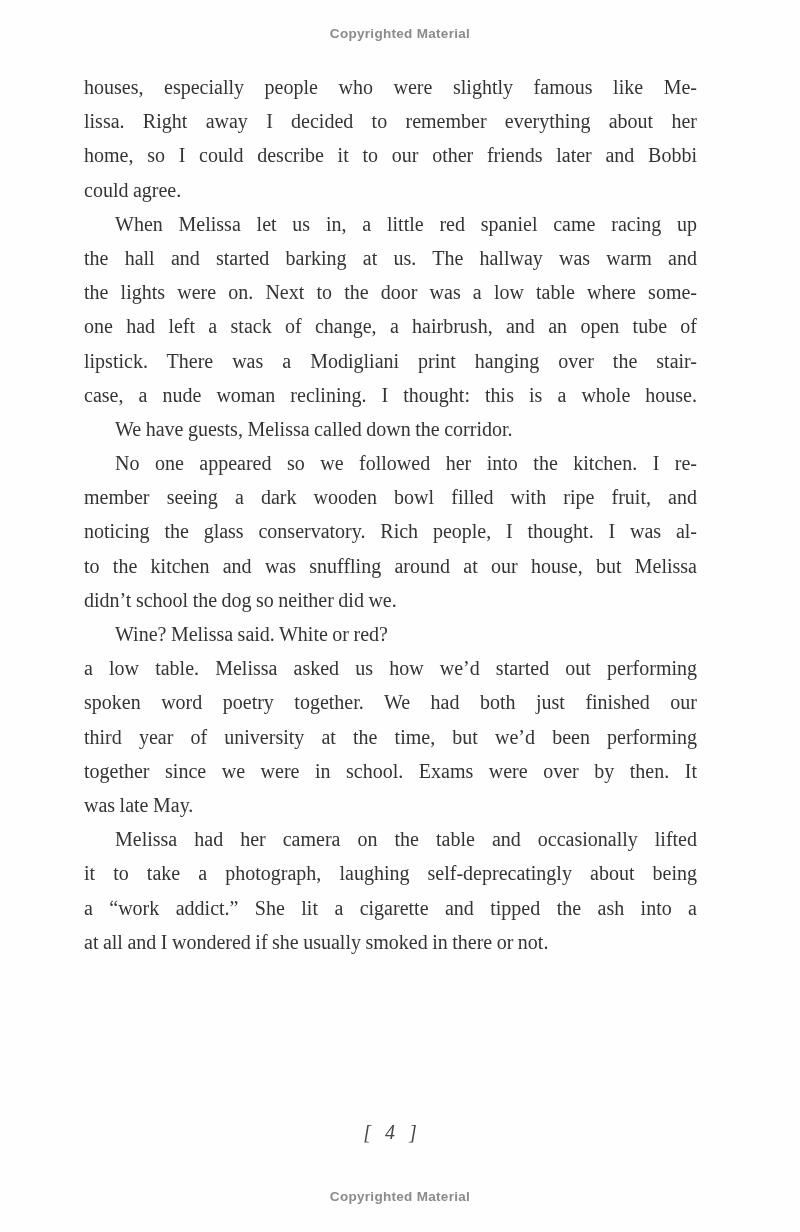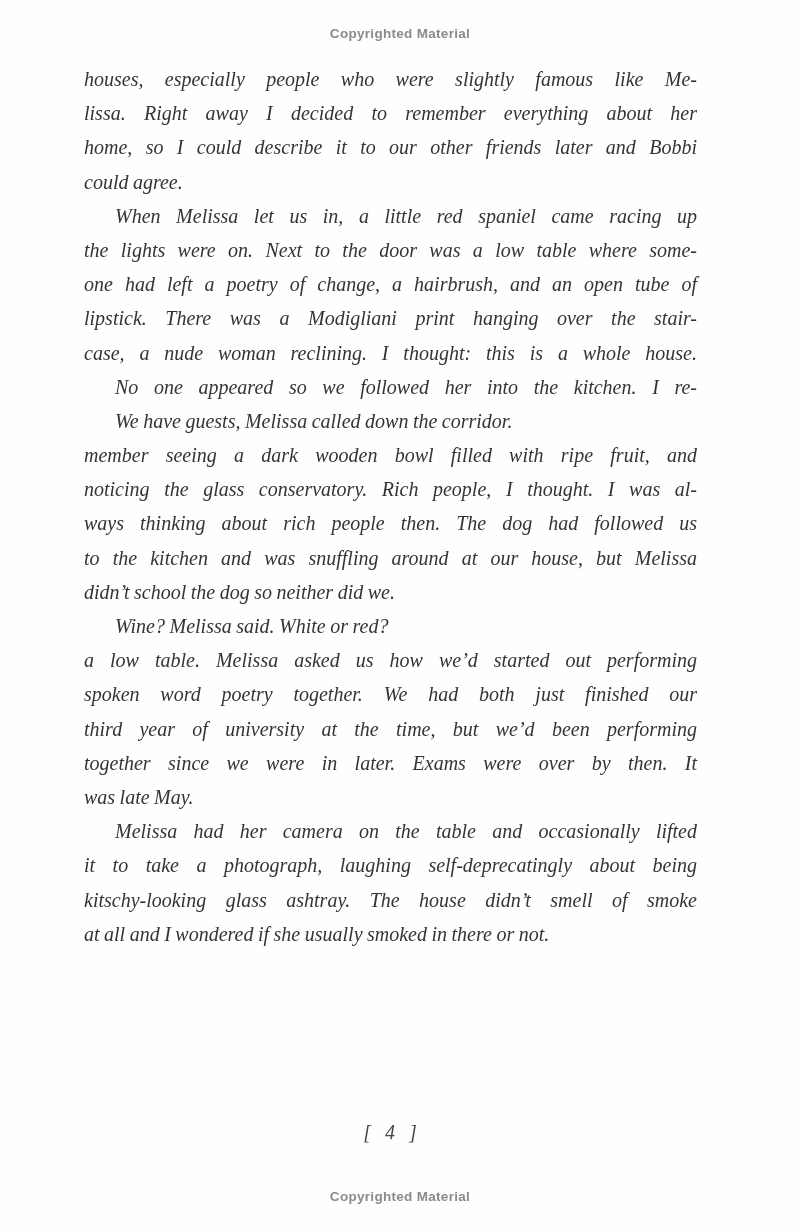--- a/index.html
+++ b/index.html
@@ -24,23 +24,22 @@
     font-weight: 700;
     font-size: 13.5px;
     letter-spacing: 0.3px;
     color: #8b8b8b;
   }
   .copyright-top { top: 26px; }
   .copyright-bottom { top: 1189px; }
   .text-block {
     position: absolute;
     left: 84px;
-    top: 62px;
+    top: 70px;
     width: 613px;
-    font-style: italic;
   }
   .line {
     font-size: 20px;
     line-height: 34.2px;
     height: 34.2px;
     color: #343434;
     word-spacing: -0.5px;
     white-space: nowrap;
   }
   .line.justify {
@@ -74,40 +73,40 @@
 <div class="page">
 
   <div class="copyright-notice copyright-top">Copyrighted Material</div>
 
   <div class="text-block">
     <div class="line justify">houses, especially people who were slightly famous like Me-</div>
     <div class="line justify">lissa. Right away I decided to remember everything about her</div>
     <div class="line justify">home, so I could describe it to our other friends later and Bobbi</div>
     <div class="line end">could agree.</div>
     <div class="line justify indent">When Melissa let us in, a little red spaniel came racing up</div>
+    <div class="line justify">the hall and started barking at us. The hallway was warm and</div>
     <div class="line justify">the lights were on. Next to the door was a low table where some-</div>
-    <div class="line justify">one had left a poetry of change, a hairbrush, and an open tube of</div>
+    <div class="line justify">one had left a stack of change, a hairbrush, and an open tube of</div>
     <div class="line justify">lipstick. There was a Modigliani print hanging over the stair-</div>
     <div class="line justify">case, a nude woman reclining. I thought: this is a whole house.</div>
+    <div class="line end indent">We have guests, Melissa called down the corridor.</div>
     <div class="line justify indent">No one appeared so we followed her into the kitchen. I re-</div>
-    <div class="line end indent">We have guests, Melissa called down the corridor.</div>
     <div class="line justify">member seeing a dark wooden bowl filled with ripe fruit, and</div>
     <div class="line justify">noticing the glass conservatory. Rich people, I thought. I was al-</div>
-    <div class="line justify">ways thinking about rich people then. The dog had followed us</div>
     <div class="line justify">to the kitchen and was snuffling around at our house, but Melissa</div>
     <div class="line end">didn’t school the dog so neither did we.</div>
     <div class="line end indent">Wine? Melissa said. White or red?</div>
     <div class="line justify">a low table. Melissa asked us how we’d started out performing</div>
     <div class="line justify">spoken word poetry together. We had both just finished our</div>
     <div class="line justify">third year of university at the time, but we’d been performing</div>
-    <div class="line justify">together since we were in later. Exams were over by then. It</div>
+    <div class="line justify">together since we were in school. Exams were over by then. It</div>
     <div class="line end">was late May.</div>
     <div class="line justify indent">Melissa had her camera on the table and occasionally lifted</div>
     <div class="line justify">it to take a photograph, laughing self-deprecatingly about being</div>
-    <div class="line justify">kitschy-looking glass ashtray. The house didn’t smell of smoke</div>
+    <div class="line justify">a “work addict.” She lit a cigarette and tipped the ash into a</div>
     <div class="line end">at all and I wondered if she usually smoked in there or not.</div>
   </div>
 
   <div class="page-number">[ 4 ]</div>
 
   <div class="copyright-notice copyright-bottom">Copyrighted Material</div>
 
 </div>
 
 </body></html>

